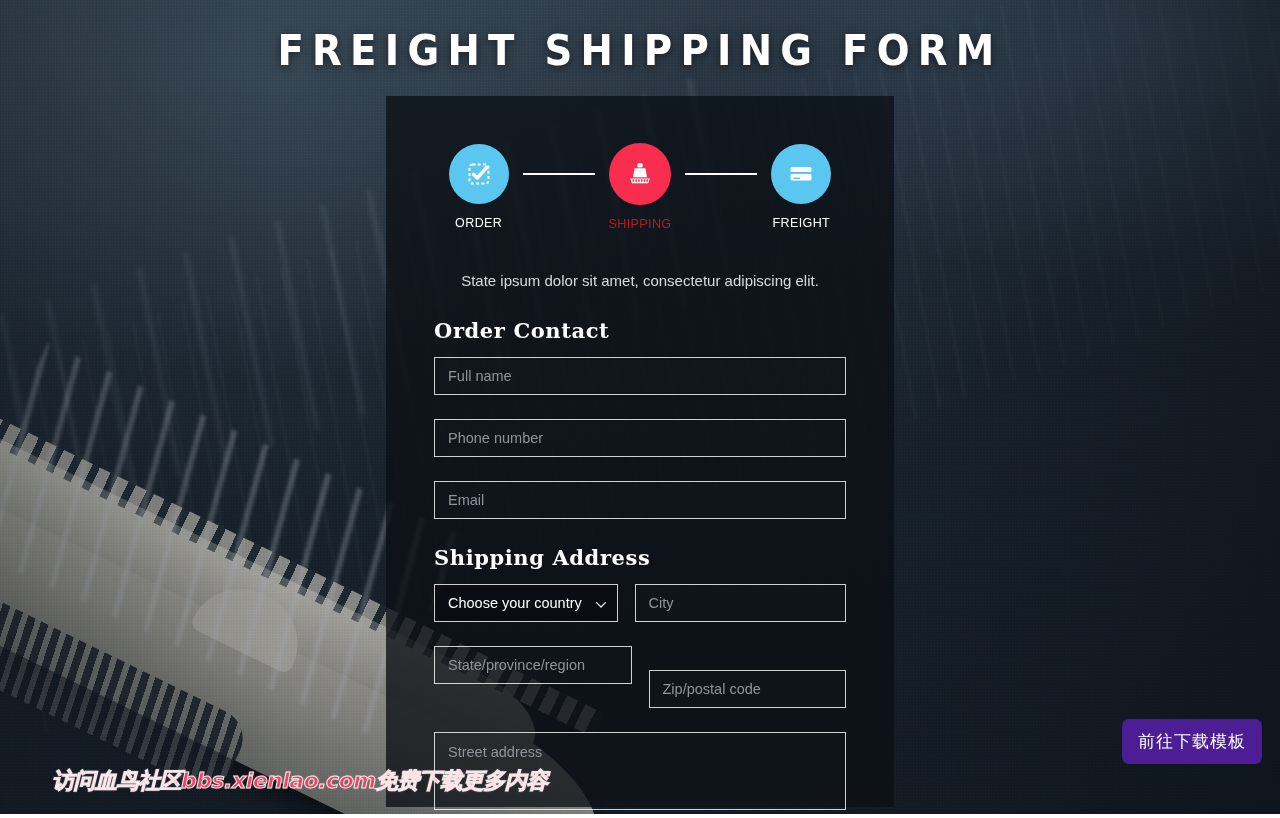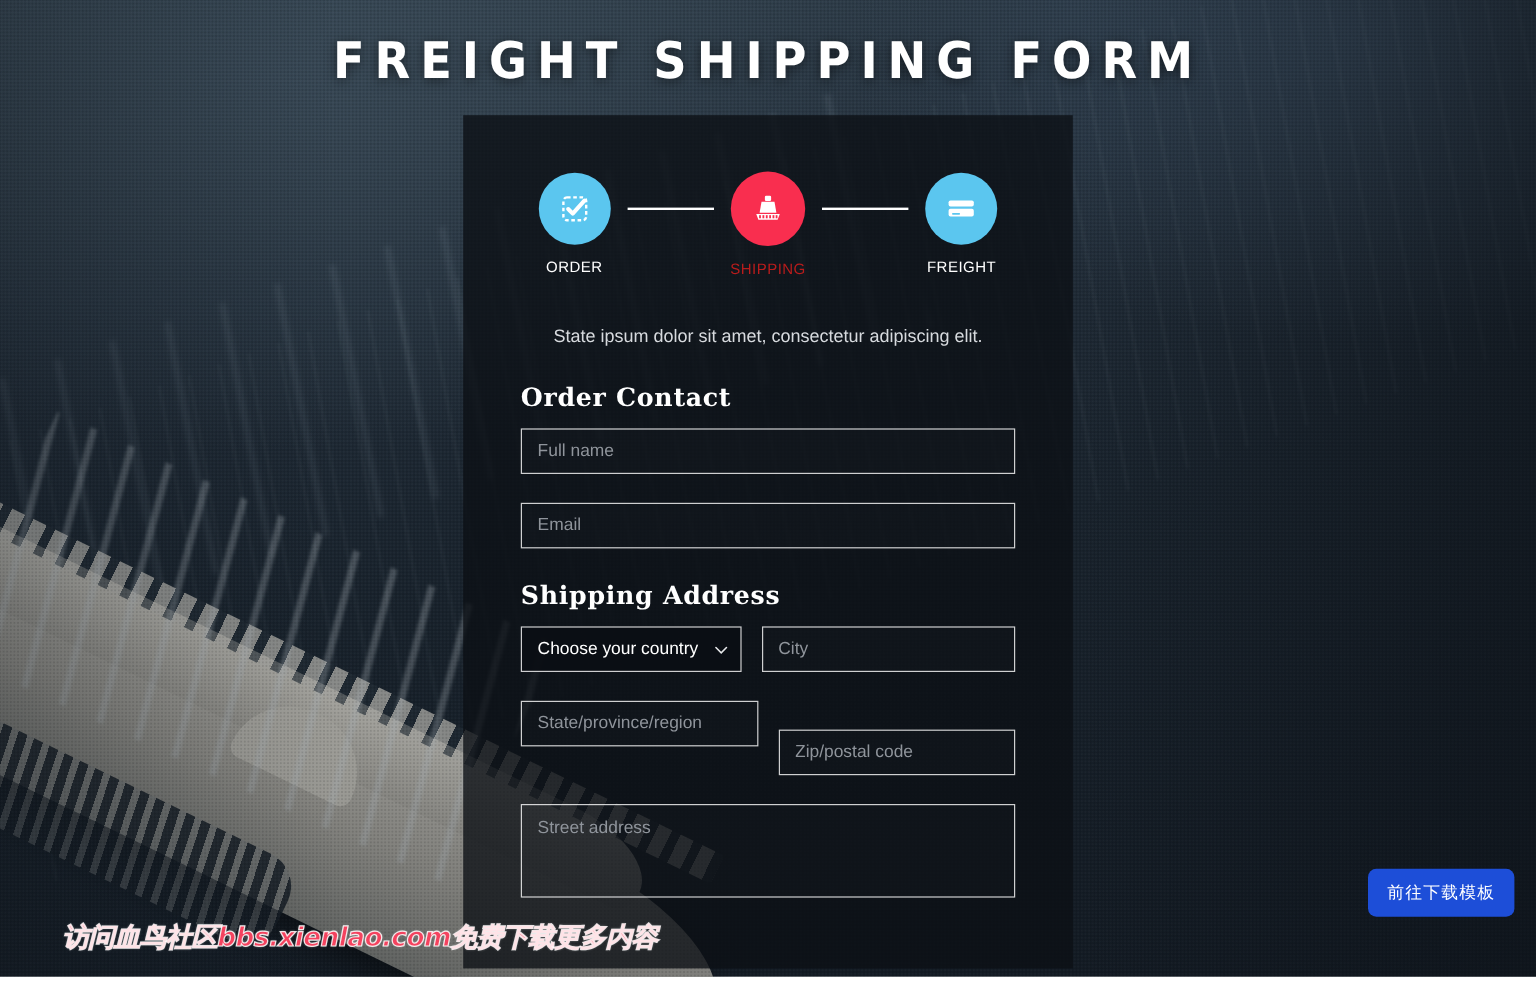--- a/index.html
+++ b/index.html
@@ -306,26 +306,26 @@
     white-space: nowrap;
     -webkit-text-stroke: 1px rgba(255,255,255,.85);
     text-shadow: 0 0 2px rgba(255,255,255,.6);
     pointer-events: none;
   }
 
   .floating-cta {
     position: absolute;
     right: 18px;
     bottom: 50px;
-    background: #1d4ed8;
+    background: #4c1d95;
     color: #ffffff;
     border: none;
     border-radius: 7px;
     font-family: "DejaVu Sans", sans-serif;
-    font-size: 14px;
+    font-size: 17px;
     padding: 11px 16px;
     cursor: pointer;
     letter-spacing: 1px;
   }
 </style>
 </head>
 <body>
 
 <div id="page">
 
@@ -404,20 +404,21 @@
 
       </div>
     </div>
 
     <p class="intro">State ipsum dolor sit amet, consectetur adipiscing elit.</p>
 
     <h2 class="section-title">Order Contact</h2>
 
     <input class="field" type="text" placeholder="Full name" style="">
 
+    <input class="field" type="text" placeholder="Phone number" style="">
 
     <input class="field" type="text" placeholder="Email" style="">
 
     <h2 class="section-title">Shipping Address</h2>
 
     <div class="row">
       <div class="select-wrap">
         <select class="field">
           <option>Choose your country</option>
         </select>

